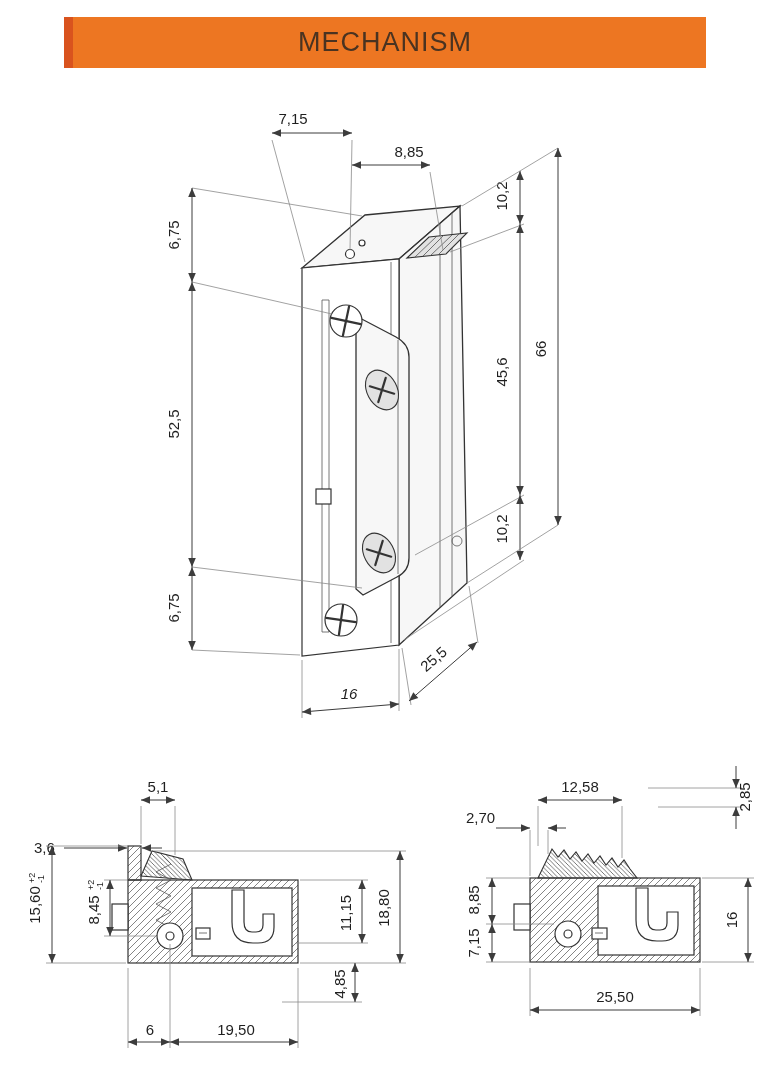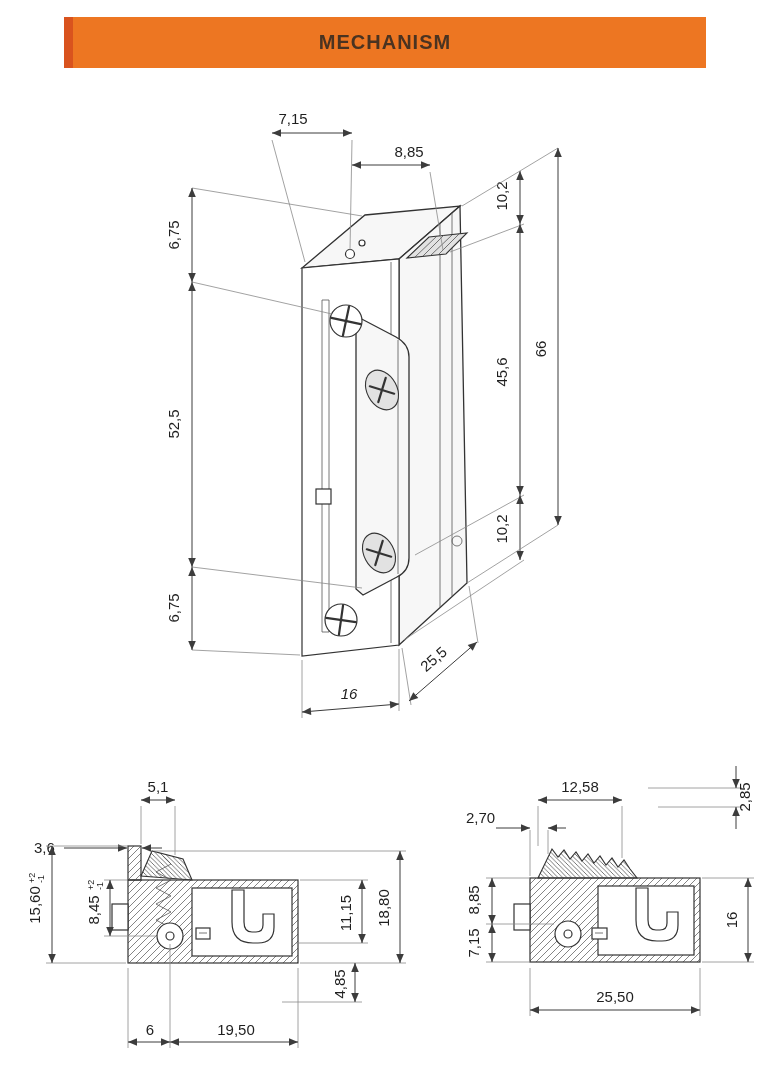--- a/index.html
+++ b/index.html
@@ -1,21 +1,21 @@
 <!DOCTYPE html>
 <html style="--header-bg: #ED7622; --header-accent: #D9531E; --header-text: #4A3321; --line: #333333; --dim-text: #1f1f1f;"><head>
 <meta charset="utf-8">
 <style>
   html,body{margin:0;padding:0;background:#fff;}
   #page{position:relative;width:770px;height:1078px;background:#fff;overflow:hidden;
         font-family:"Liberation Sans",sans-serif;}
   #header-bar{position:absolute;left:64px;top:17px;width:642px;height:51px;
       background:var(--header-bg,#ED7622);display:flex;align-items:center;justify-content:center;}
   #header-accent{position:absolute;left:0;top:0;width:9px;height:51px;background:var(--header-accent,#D9531E);}
-  #header-title{font-size:20px;font-weight:bold;letter-spacing:1px;color:var(--header-text,#4A3321);}
+  #header-title{font-size:27px;font-weight:normal;letter-spacing:1px;color:var(--header-text,#4A3321);}
   svg text{font:15px "Liberation Sans",sans-serif;fill:var(--dim-text,#1f1f1f);text-anchor:middle;}
   svg text.ts{font-size:9px;text-anchor:start;}
   svg .as{text-anchor:start;}
   svg .it{font-style:italic;}
   .fw{fill:#ffffff;stroke:var(--line,#333);stroke-width:1.2;}
   .fl{fill:#f7f7f7;stroke:var(--line,#333);stroke-width:1.3;}
   .fg{fill:#e2e2e2;stroke:var(--line,#333);stroke-width:1.1;}
   .hA{fill:url(#hatchA);stroke:var(--line,#333);stroke-width:1.2;}
   .hB{fill:url(#hatchB);stroke:var(--line,#333);stroke-width:1.1;}
   .ext{stroke:#8a8a8a;stroke-width:0.8;fill:none;}

